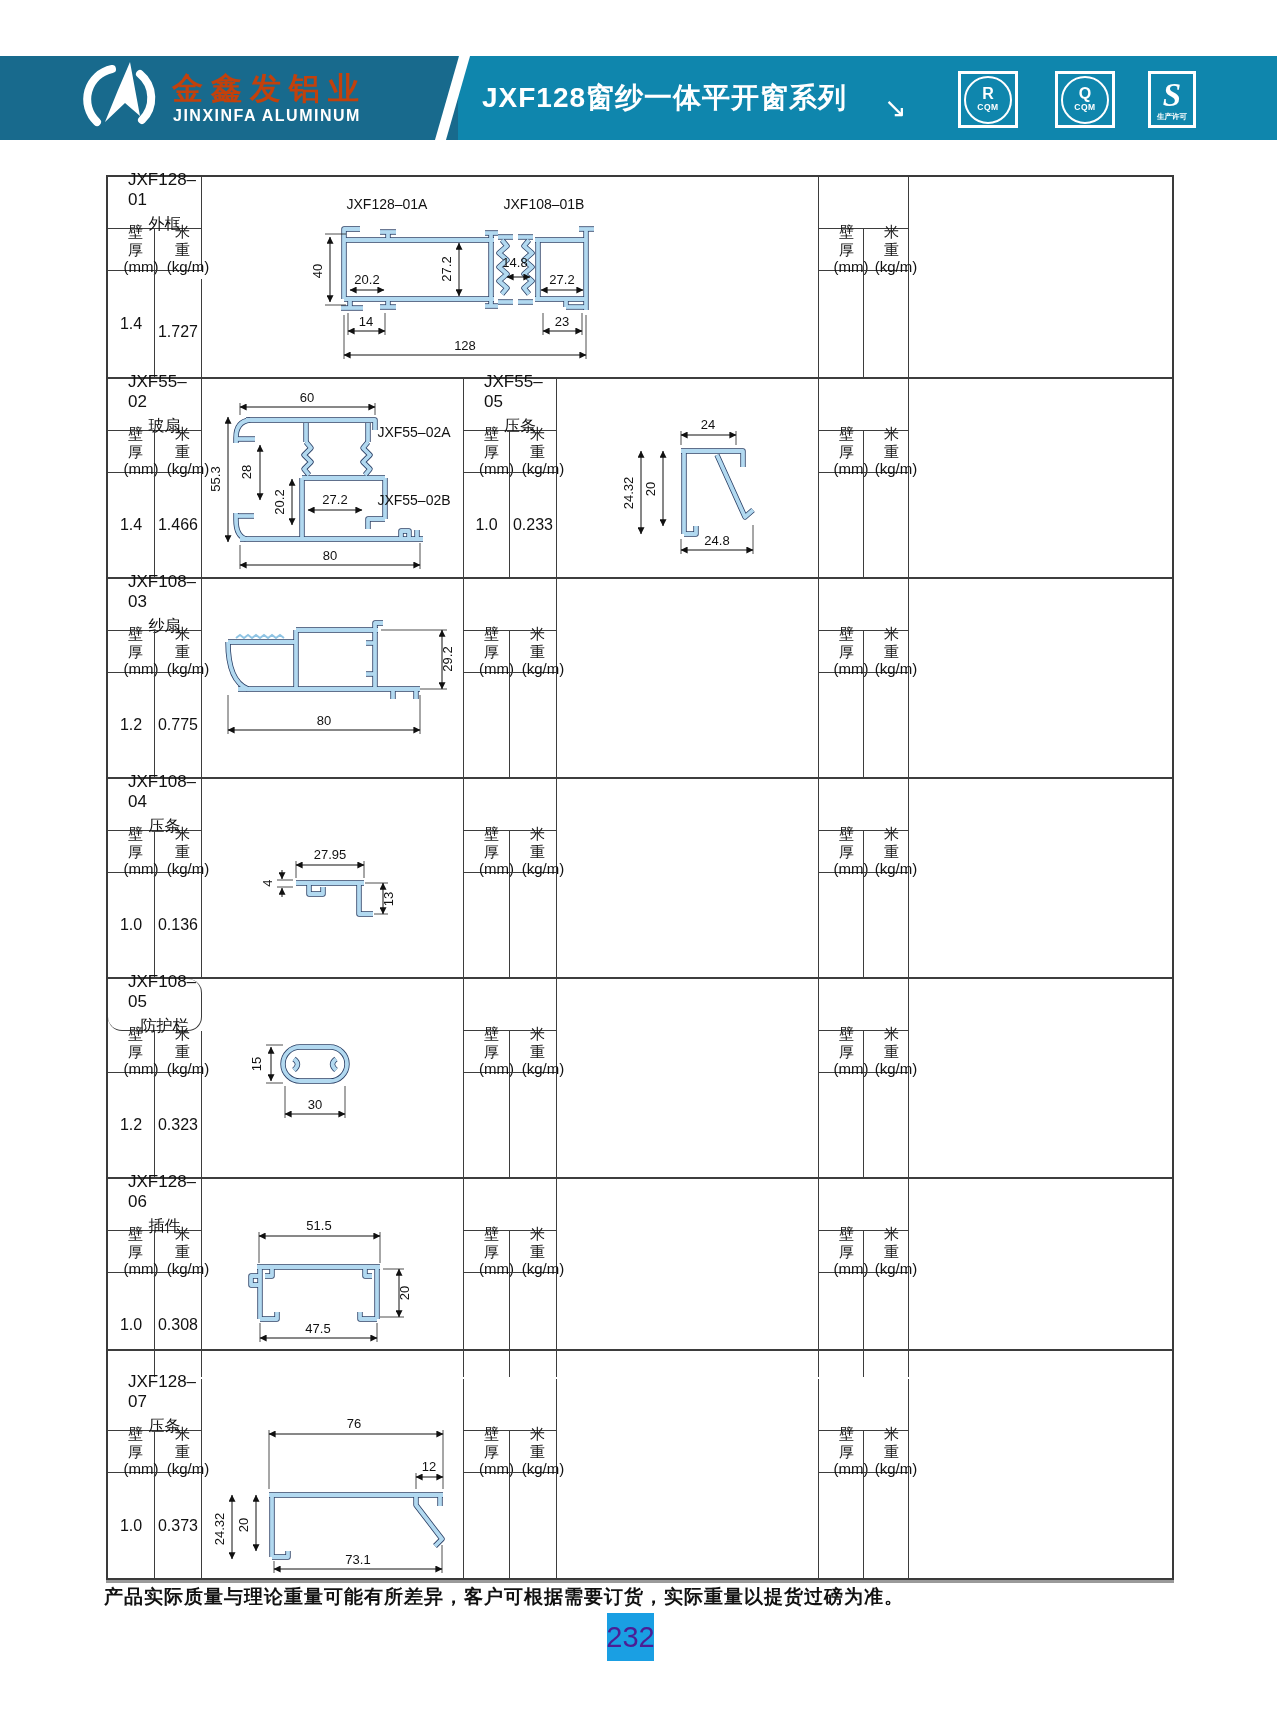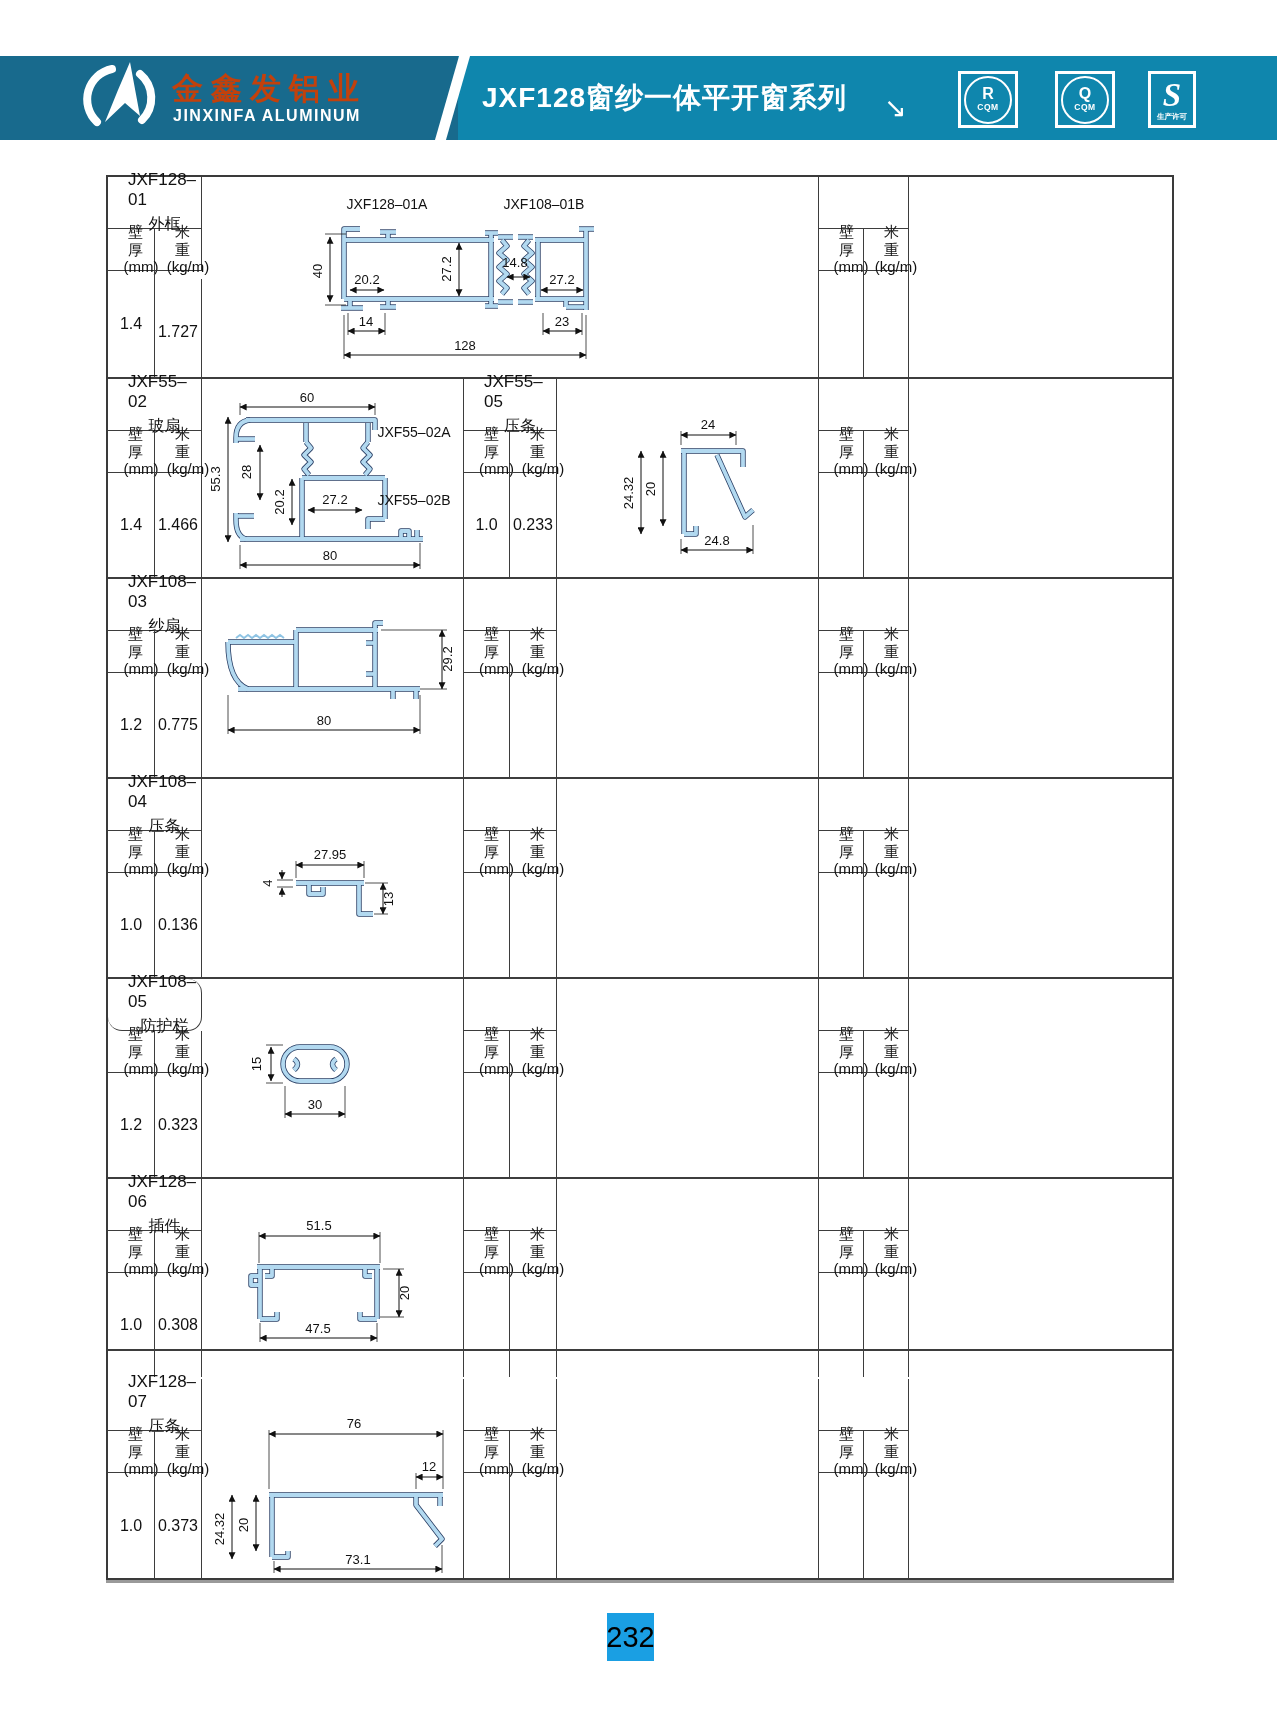--- a/index.html
+++ b/index.html
@@ -37,21 +37,21 @@
   .p{fill:none;stroke:#2b4066;stroke-width:5.4;stroke-linejoin:round;stroke-linecap:butt;}
   .q{fill:none;stroke:#b2d9f0;stroke-width:3.8;stroke-linejoin:round;stroke-linecap:butt;}
   .z{fill:none;stroke:#8fc4e4;stroke-width:2;}
   .d{stroke:#111;stroke-width:1;fill:none;marker-start:url(#ar);marker-end:url(#ar);}
   .da{stroke:#111;stroke-width:1;fill:none;marker-end:url(#ar);}
   .e{stroke:#222;stroke-width:.8;fill:none;}
   .t{font:13px "Liberation Sans","DejaVu Sans",sans-serif;fill:#111;text-anchor:middle;}
   .lab{font:14px "Liberation Sans","DejaVu Sans",sans-serif;fill:#111;text-anchor:middle;}
   
   .note{position:absolute;left:104px;top:1584px;font-size:19px;font-weight:bold;letter-spacing:1px;}
-  .pagenum{position:absolute;left:607px;top:1613px;width:47px;height:48px;background:#1a9fe3;display:flex;align-items:center;justify-content:center;font-size:29px;color:#000000;}
+  .pagenum{position:absolute;left:607px;top:1613px;width:47px;height:48px;background:#1a9fe3;display:flex;align-items:center;justify-content:center;font-size:29px;color:#4c1d95;}
 </style>
 </head>
 <body>
 
 <div class="page">
 
   <div class="band">
     <div class="band-left"></div>
     <div class="band-slash"></div>
   </div>
@@ -743,15 +743,16 @@
         <span>米 重</span>
           <span>(kg/m)</span>
       </div>
       <div class="cell br val" style="left:711px;top:94px;width:45px;height:105px;"></div>
       <div class="cell br val" style="left:756px;top:94px;width:45px;height:105px;"></div>
       <div class="cell" style="left:801px;top:0;width:263px;height:199px;"></div>
     </div>
 
   </div>
 
+  <div class="note">产品实际质量与理论重量可能有所差异，客户可根据需要订货，实际重量以提货过磅为准。</div>
   <div class="pagenum">232</div>
 
 </div>
 
 </body></html>

